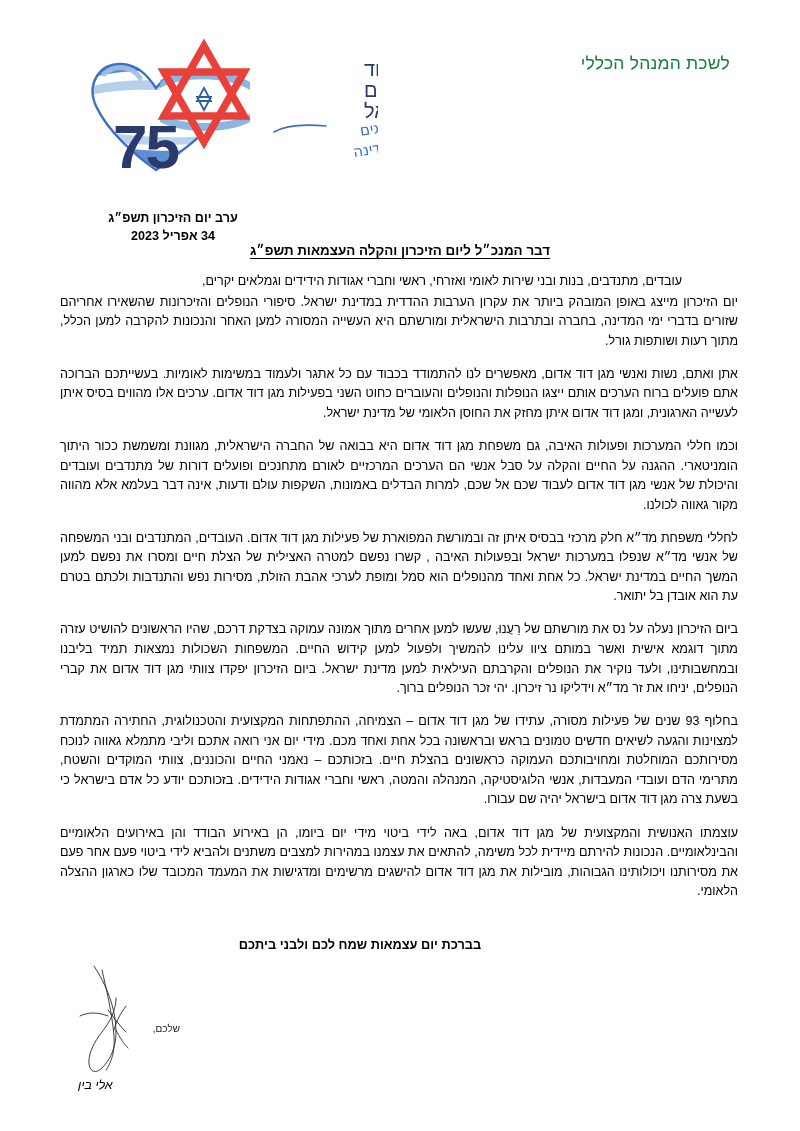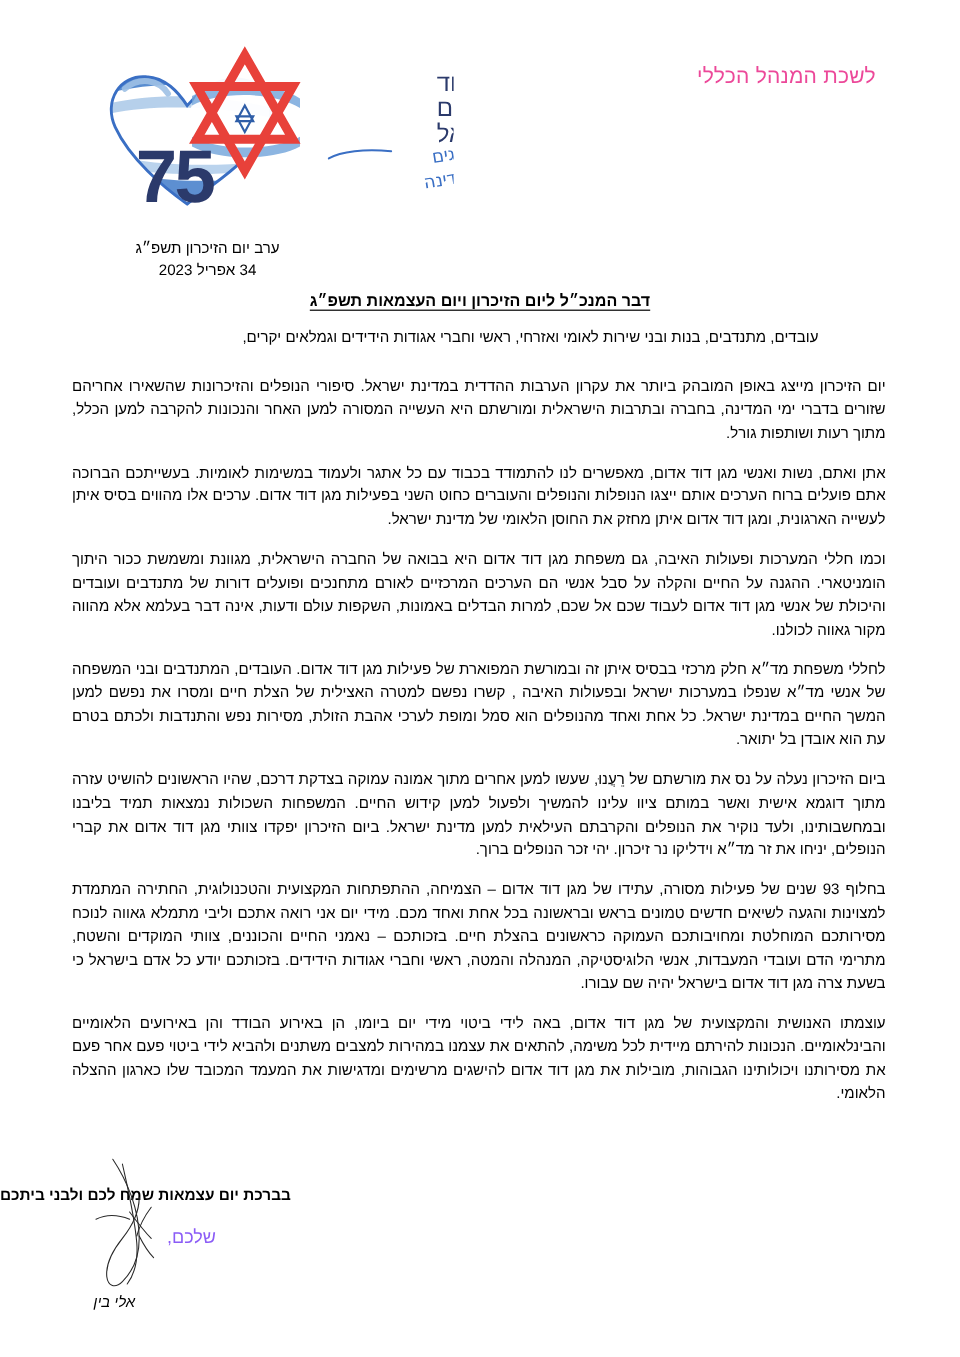--- a/index.html
+++ b/index.html
@@ -46,46 +46,47 @@
 
   .org-title {
     position: absolute;
     right: 70px;
     top: 54px;
     text-align: right;
     line-height: 1.12;
   }
   .org-title .he {
     font-size: 17.5px;
-    color: #ec4899;
+    color: #15803d;
     font-weight: 400;
     letter-spacing: 0.2px;
     white-space: nowrap;
   }
   .org-title .en {
     font-size: 19px;
     color: #2b3a6b;
     font-weight: 700;
     letter-spacing: 0.1px;
     direction: ltr;
     white-space: nowrap;
     margin-top: 1px;
   }
 
   
   .date-block {
     position: absolute;
     left: 78px;
-    top: 199px;
+    top: 210px;
     width: 190px;
     text-align: center;
     font-size: 12.6px;
     line-height: 1.42;
     color: #000;
     direction: rtl;
+    font-weight: bold;
   }
 
   
   .doc-title {
     position: absolute;
     top: 243px;
     left: 0;
     width: 800px;
     text-align: center;
     font-size: 13.4px;
@@ -110,43 +111,43 @@
     font-size: 12.55px;
     line-height: 1.56;
     text-align: justify;
     text-align-last: right;
     direction: rtl;
     color: #000;
   }
   p.para.salutation {
     text-align: right;
     padding-right: 56px;
-    margin-bottom: 21px;
+    margin-bottom: 1px;
   }
   p.para.last { margin-bottom: 0; }
 
   
   .closing-blessing {
     position: absolute;
-    top: 988px;
+    top: 937px;
     left: 0;
     width: 720px;
-    text-align: left;
+    text-align: center;
     font-size: 12.8px;
     font-weight: 700;
     direction: rtl;
   }
 
   .sign-off {
     position: absolute;
     top: 1023px;
     right: 620px;
-    font-size: 15px;
-    direction: rtl;
-    color: #8b5cf6;
+    font-size: 10px;
+    direction: rtl;
+    color: #0f172a;
   }
 
   .signature {
     position: absolute;
     left: 72px;
     top: 958px;
     width: 90px;
     height: 118px;
   }
 
@@ -218,21 +219,21 @@
     <div class="org-title">
       <div class="he">לשכת המנהל הכללי</div>
     </div>
   </div>
 
   <div class="date-block">
     <div>ערב יום הזיכרון תשפ״ג</div>
     <div>34 אפריל 2023</div>
   </div>
 
-  <div class="doc-title">דבר המנכ״ל ליום הזיכרון ויום העצמאות תשפ״ג</div>
+  <div class="doc-title">דבר המנכ״ל ליום הזיכרון והקלה העצמאות תשפ״ג</div>
 
   <div class="body-wrap">
     <p class="para salutation">עובדים, מתנדבים, בנות ובני שירות לאומי ואזרחי, ראשי וחברי אגודות הידידים וגמלאים יקרים,</p>
     <p class="para">יום הזיכרון מייצג באופן המובהק ביותר את עקרון הערבות ההדדית במדינת ישראל. סיפורי הנופלים והזיכרונות שהשאירו אחריהם שזורים בדברי ימי המדינה, בחברה ובתרבות הישראלית ומורשתם היא העשייה המסורה למען האחר והנכונות להקרבה למען הכלל, מתוך רעות ושותפות גורל.</p>
     <p class="para">אתן ואתם, נשות ואנשי מגן דוד אדום, מאפשרים לנו להתמודד בכבוד עם כל אתגר ולעמוד במשימות לאומיות. בעשייתכם הברוכה אתם פועלים ברוח הערכים אותם ייצגו הנופלות והנופלים והעוברים כחוט השני בפעילות מגן דוד אדום. ערכים אלו מהווים בסיס איתן לעשייה הארגונית, ומגן דוד אדום איתן מחזק את החוסן הלאומי של מדינת ישראל.</p>
     <p class="para">וכמו חללי המערכות ופעולות האיבה,  גם משפחת מגן דוד אדום היא בבואה של החברה הישראלית, מגוונת ומשמשת ככור היתוך הומניטארי. ההגנה על החיים והקלה על סבל אנשי הם הערכים המרכזיים לאורם מתחנכים ופועלים דורות של מתנדבים ועובדים והיכולת של אנשי מגן דוד אדום לעבוד שכם אל שכם, למרות הבדלים באמונות, השקפות עולם ודעות, אינה דבר בעלמא אלא מהווה מקור גאווה לכולנו.</p>
     <p class="para">לחללי משפחת מד״א חלק מרכזי בבסיס איתן זה ובמורשת המפוארת של פעילות  מגן דוד אדום. העובדים, המתנדבים ובני המשפחה של אנשי מד״א שנפלו במערכות ישראל ובפעולות האיבה , קשרו נפשם למטרה האצילית של הצלת חיים ומסרו את נפשם למען המשך החיים במדינת ישראל. כל אחת ואחד מהנופלים הוא סמל ומופת לערכי אהבת הזולת, מסירות נפש והתנדבות ולכתם בטרם עת הוא אובדן בל יתואר.</p>
     <p class="para">ביום הזיכרון נעלה על נס את מורשתם של רֵעֲנוּ, שעשו למען אחרים מתוך אמונה עמוקה בצדקת דרכם, שהיו הראשונים להושיט עזרה מתוך דוגמא אישית ואשר במותם ציוו עלינו להמשיך ולפעול למען קידוש החיים. המשפחות השכולות נמצאות תמיד בליבנו ובמחשבותינו, ולעד נוקיר את הנופלים והקרבתם העילאית למען מדינת ישראל. ביום הזיכרון יפקדו צוותי מגן דוד אדום את קברי הנופלים, יניחו את זר מד״א וידליקו נר זיכרון. יהי זכר הנופלים ברוך.</p>
     <p class="para">בחלוף 93 שנים של פעילות מסורה, עתידו של מגן דוד אדום – הצמיחה, ההתפתחות המקצועית והטכנולוגית, החתירה המתמדת למצוינות והגעה לשיאים חדשים טמונים בראש ובראשונה בכל אחת ואחד מכם. מידי יום אני רואה אתכם וליבי מתמלא גאווה לנוכח מסירותכם המוחלטת ומחויבותכם העמוקה כראשונים בהצלת חיים. בזכותכם – נאמני החיים והכוננים, צוותי המוקדים והשטח, מתרימי הדם ועובדי המעבדות, אנשי הלוגיסטיקה, המנהלה והמטה, ראשי וחברי אגודות הידידים. בזכותכם יודע כל אדם בישראל כי בשעת צרה מגן דוד אדום בישראל יהיה שם עבורו.</p>
     <p class="para">עוצמתו האנושית והמקצועית של מגן דוד אדום, באה לידי ביטוי מידי יום ביומו, הן באירוע הבודד והן באירועים הלאומיים והבינלאומיים. הנכונות להירתם מיידית לכל משימה, להתאים את עצמנו במהירות למצבים משתנים ולהביא לידי ביטוי פעם אחר פעם את מסירותנו ויכולותינו הגבוהות, מובילות את מגן דוד אדום להישגים מרשימים ומדגישות את המעמד המכובד שלו כארגון ההצלה הלאומי.</p>

